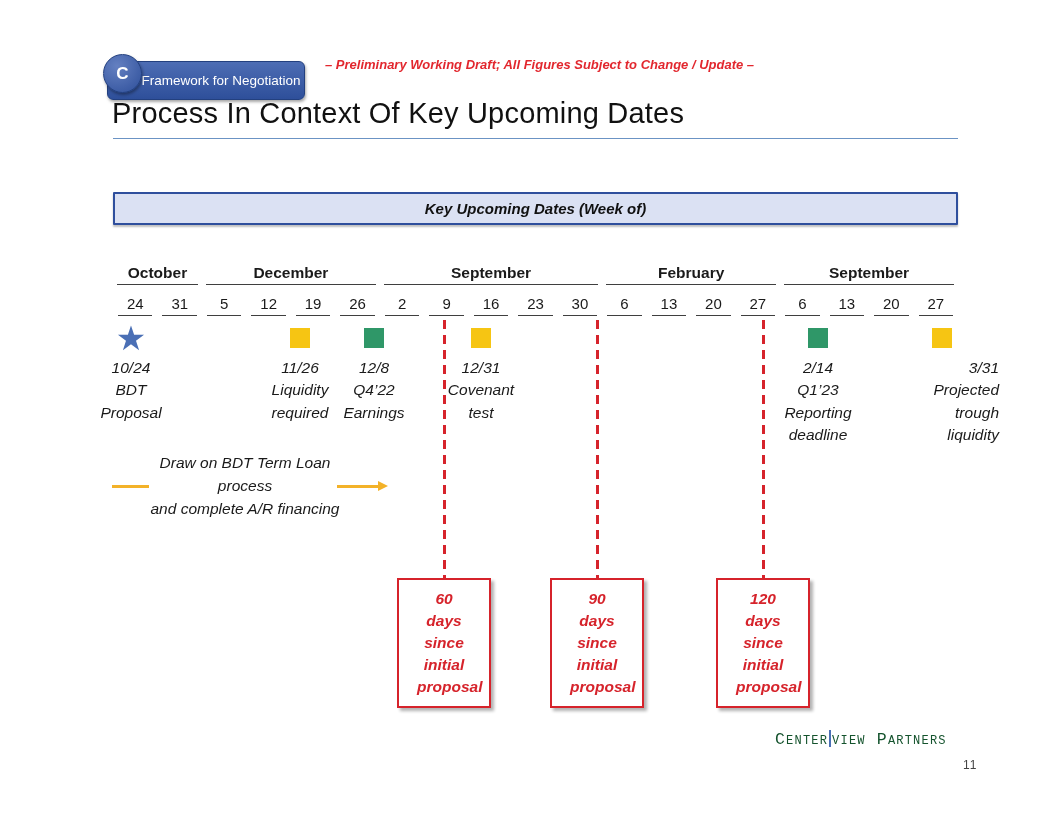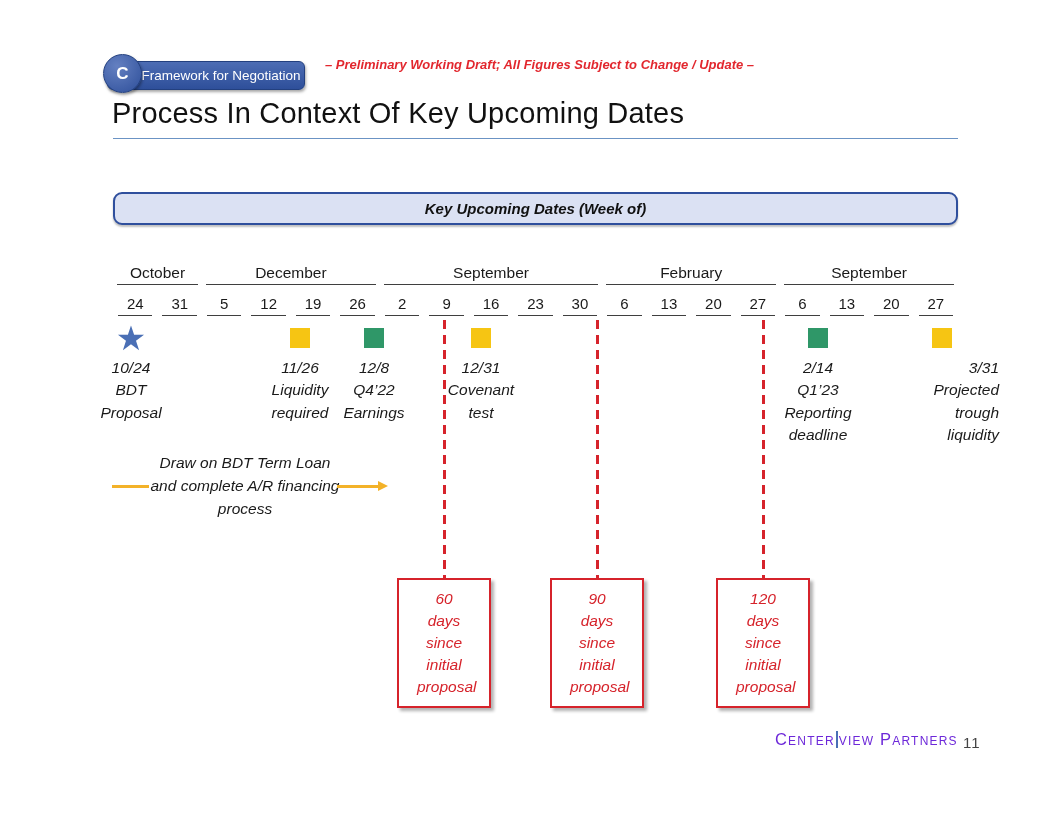--- a/index.html
+++ b/index.html
@@ -3,21 +3,21 @@
 <meta charset="utf-8">
 <style>
   html,body{margin:0;padding:0;background:#fff;}
   .slide{
     position:relative; width:1056px; height:816px; background:#ffffff; overflow:hidden;
     font-family:"Liberation Sans", sans-serif; color:#1a1a1a;
     --red:#d6232b; --arrow:#f3b229; --badge-dark:#2e4f9a; --badge-light:#4d6db4;
   }
   
   .badge-pill{
-    position:absolute; left:107px; top:61px; width:198px; height:29px;
+    position:absolute; left:107px; top:61px; width:198px; height:39px;
     background:linear-gradient(#4d6db4,#2e4f9a); border:1px solid #23407f; border-radius:6px;
     box-shadow:1px 2px 3px rgba(0,0,0,.35);
     display:flex; align-items:center; justify-content:center; padding-left:30px; box-sizing:border-box;
     color:#fff; font-size:13.5px;
   }
   .badge-circle{
     position:absolute; left:103px; top:54px; width:37px; height:37px; border-radius:50%;
     background:radial-gradient(circle at 35% 30%, #6480c1, #2e4f9a); border:1px solid #23407f;
     box-shadow:1px 2px 3px rgba(0,0,0,.35);
     display:flex; align-items:center; justify-content:center; color:#fff; font-weight:bold; font-size:17px; z-index:2;
@@ -25,32 +25,32 @@
   .disclaimer{
     position:absolute; left:325px; top:57px; font-size:13px; font-weight:bold; font-style:italic; color:#e2272e;
   }
   .page-title{
     position:absolute; left:112px; top:97px; font-size:29px; letter-spacing:0.2px; color:#111; white-space:nowrap;
   }
   .title-rule{ position:absolute; left:113px; top:138px; width:845px; border-top:1.6px solid #6b93c4; }
   
   .banner{
     position:absolute; left:113px; top:192px; width:845px; height:33px; box-sizing:border-box;
-    background:#dbe1f3; border:2px solid #2f4f9d; border-radius:9px;
+    background:#dbe1f3; border:2px solid #2f4f9d; border-radius:1px;
     box-shadow:0 2px 2px rgba(0,0,0,.25);
     display:flex; align-items:center; justify-content:center;
     font-size:15px; font-weight:bold; font-style:italic; color:#111;
   }
   
   .timeline{ position:absolute; left:113px; top:264px; width:845px; }
   .month-row{ display:flex; }
   .month-group{ min-width:0; }
   .month-label{
     margin:0 4px; text-align:center; font-size:15.5px; padding-bottom:2px;
-    border-bottom:1.6px solid #3f3f3f; white-space:nowrap;
+    border-bottom:1.6px solid #3f3f3f; white-space:nowrap;font-weight:bold;
   }
   .weeks-row{ display:flex; margin-top:10px; }
   .week-cell{
     flex:1 1 0; margin:0 5px; text-align:center; font-size:15px; padding-bottom:3px;
     border-bottom:1.6px solid #3f3f3f;
   }
   
   .milestone{ position:absolute; top:322px; width:114px; margin-left:-57px; text-align:center; }
   .marker-slot{ height:32px; display:flex; align-items:center; justify-content:center; }
   .sq{ display:inline-block; width:20px; height:20px; }
@@ -58,40 +58,40 @@
   .ms-date{ font-size:15.5px; font-weight:normal; font-style:italic; margin-top:3px; line-height:22px; }
   .ms-line{ font-size:15.5px; font-style:italic; line-height:22.5px; }
   
   .dashline{
     position:absolute; top:320px; height:258px; width:3px; z-index:1;
     background:repeating-linear-gradient(to bottom, var(--red) 0 9px, transparent 9px 15px);
   }
   .callout{
     position:absolute; top:578px; width:94px; margin-left:-47px; box-sizing:border-box; z-index:2;
     background:#fff; border:2px solid var(--red); box-shadow:3px 3px 3px rgba(0,0,0,.3);
-    padding:8px 18px; text-align:center;
+    padding:8px 18px; text-align:center;font-weight:bold;
   }
   .callout-line{ color:var(--red); font-size:15.5px; font-style:italic; line-height:22px; }
   
   .annotation-text{ position:absolute; left:132px; top:451px; width:226px; text-align:center; }
   .ann-line{ font-size:15.5px; font-style:italic; line-height:23px; }
   .arrow-seg{ position:absolute; top:485px; height:2.6px; background:var(--arrow); }
   .arrow-seg.left{ left:112px; width:37px; }
   .arrow-seg.right{ left:337px; width:42px; }
   .arrow-head{
     position:absolute; left:378px; top:481px; width:0; height:0;
     border-top:5.5px solid transparent; border-bottom:5.5px solid transparent; border-left:10px solid var(--arrow);
   }
   
   .logo{
-    position:absolute; left:775px; top:730px; font-family:Liberation Sans, sans-serif;
-    font-variant:small-caps; font-size:16.5px; letter-spacing:1.2px; color:#6d28d9; white-space:nowrap;
+    position:absolute; left:775px; top:730px; font-family:Liberation Mono, monospace;
+    font-variant:small-caps; font-size:16.5px; letter-spacing:1.2px; color:#14532d; white-space:nowrap;
   }
   .logo-bar{ display:inline-block; width:2px; height:17px; background:#4a6fb5; vertical-align:-3px; margin:0 1px; }
-  .page-number{ position:absolute; left:963px; top:734px; font-size:15px; color:#444; letter-spacing:1px; }
+  .page-number{ position:absolute; left:963px; top:758px; font-size:12px; color:#444; letter-spacing:1px; }
 </style>
 </head>
 <body>
 
 <div class="slide" style="--red: #d6232b; --arrow: #f3b229;">
 
   <div class="badge-pill">
     <span>Framework for Negotiation</span>
   </div>
   <div class="badge-circle">
@@ -220,22 +220,22 @@
       <div class="dashline" style="left: 761.5px;"></div>
       <div class="callout" style="left: 763px;">
         <div class="callout-line">120 days</div>
         <div class="callout-line">since initial</div>
         <div class="callout-line">proposal</div>
       </div>
     </div>
 
   <div class="annotation-text">
       <div class="ann-line">Draw on BDT Term Loan</div>
+      <div class="ann-line">process</div>
       <div class="ann-line">and complete A/R financing</div>
-      <div class="ann-line">process</div>
     </div>
   <div class="arrow-seg left"></div>
   <div class="arrow-seg right"></div>
   <div class="arrow-head"></div>
 
   <div class="logo"><span>Center</span><span class="logo-bar"></span><span>view Partners</span></div>
   <div class="page-number">11</div>
 
 </div>
 

